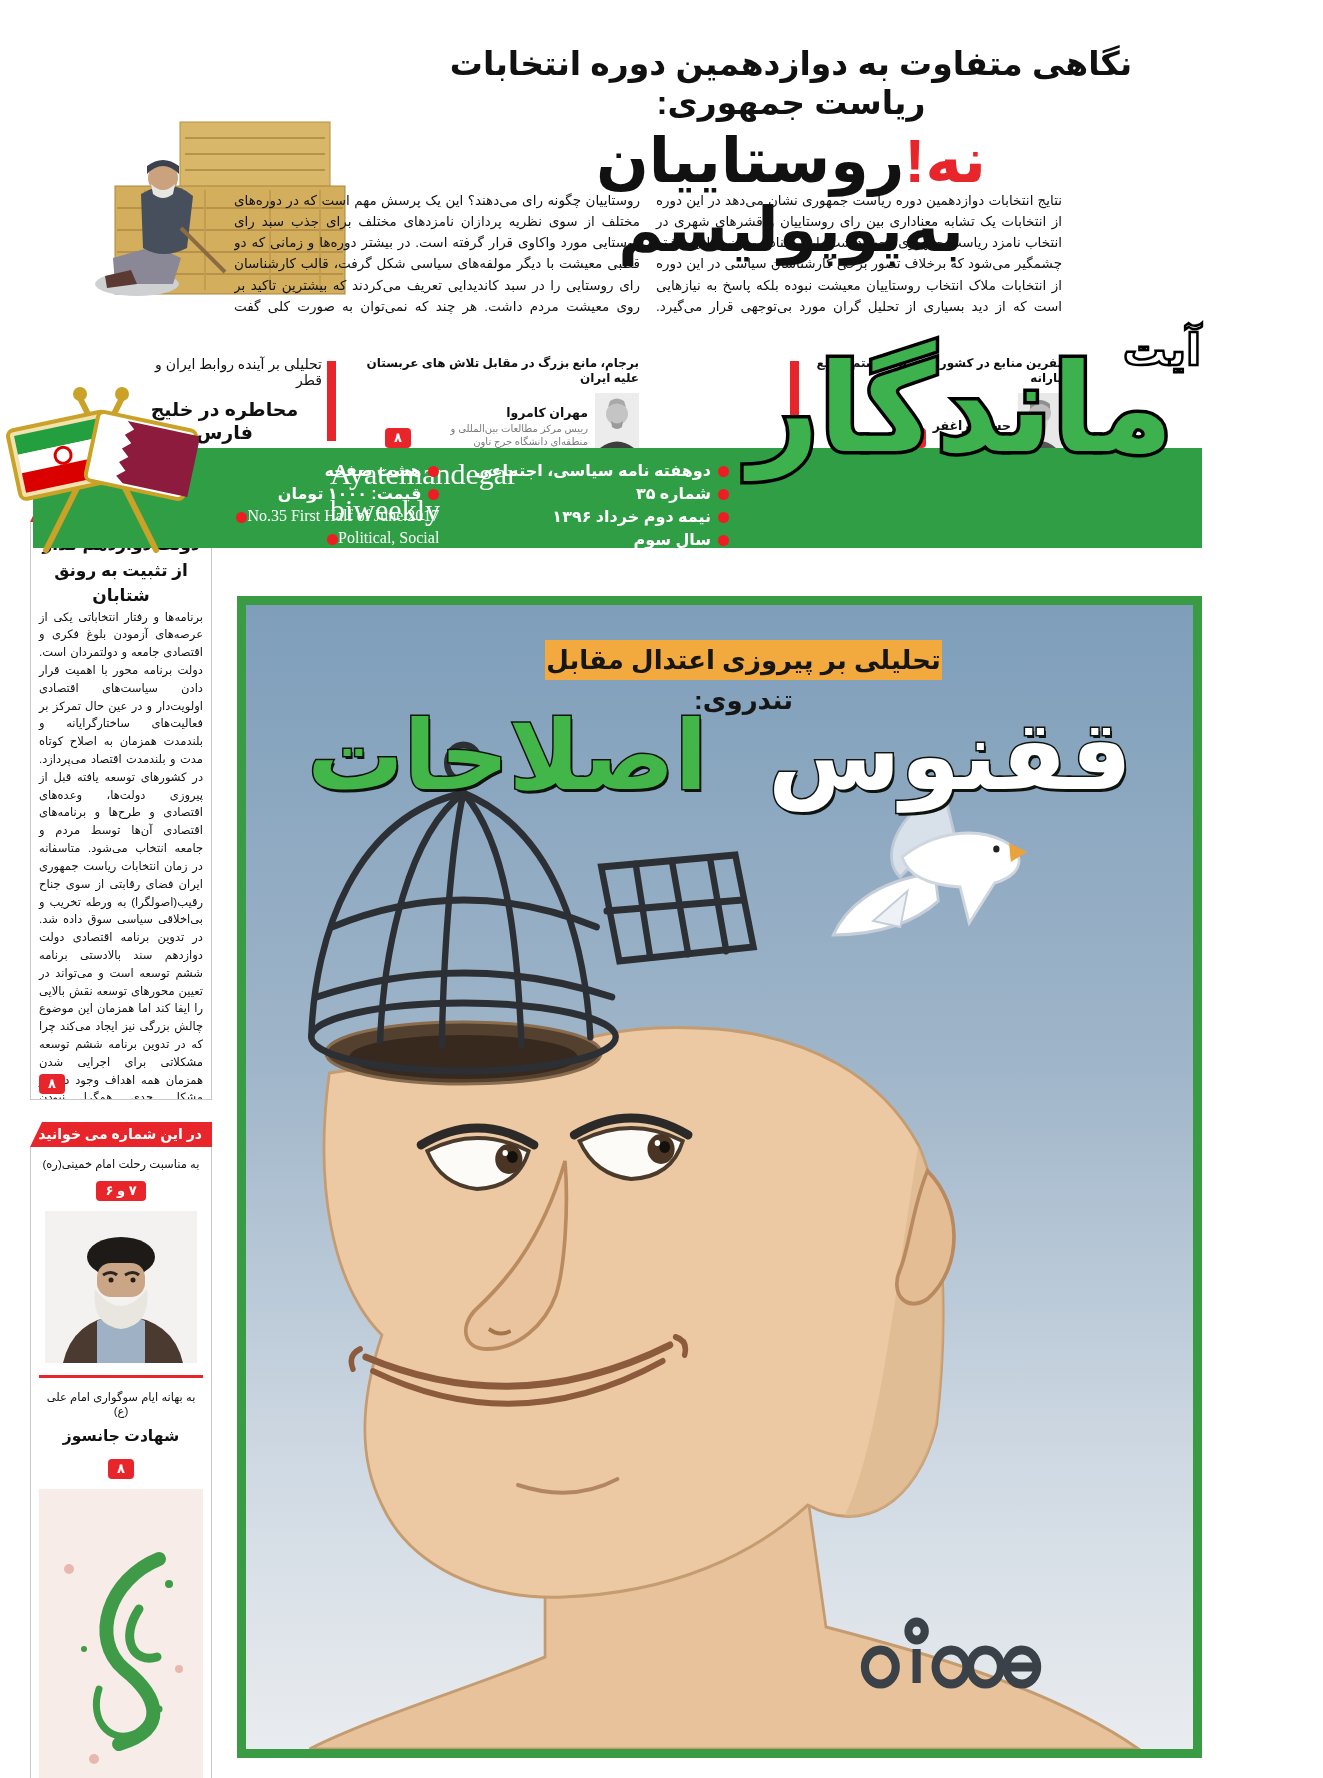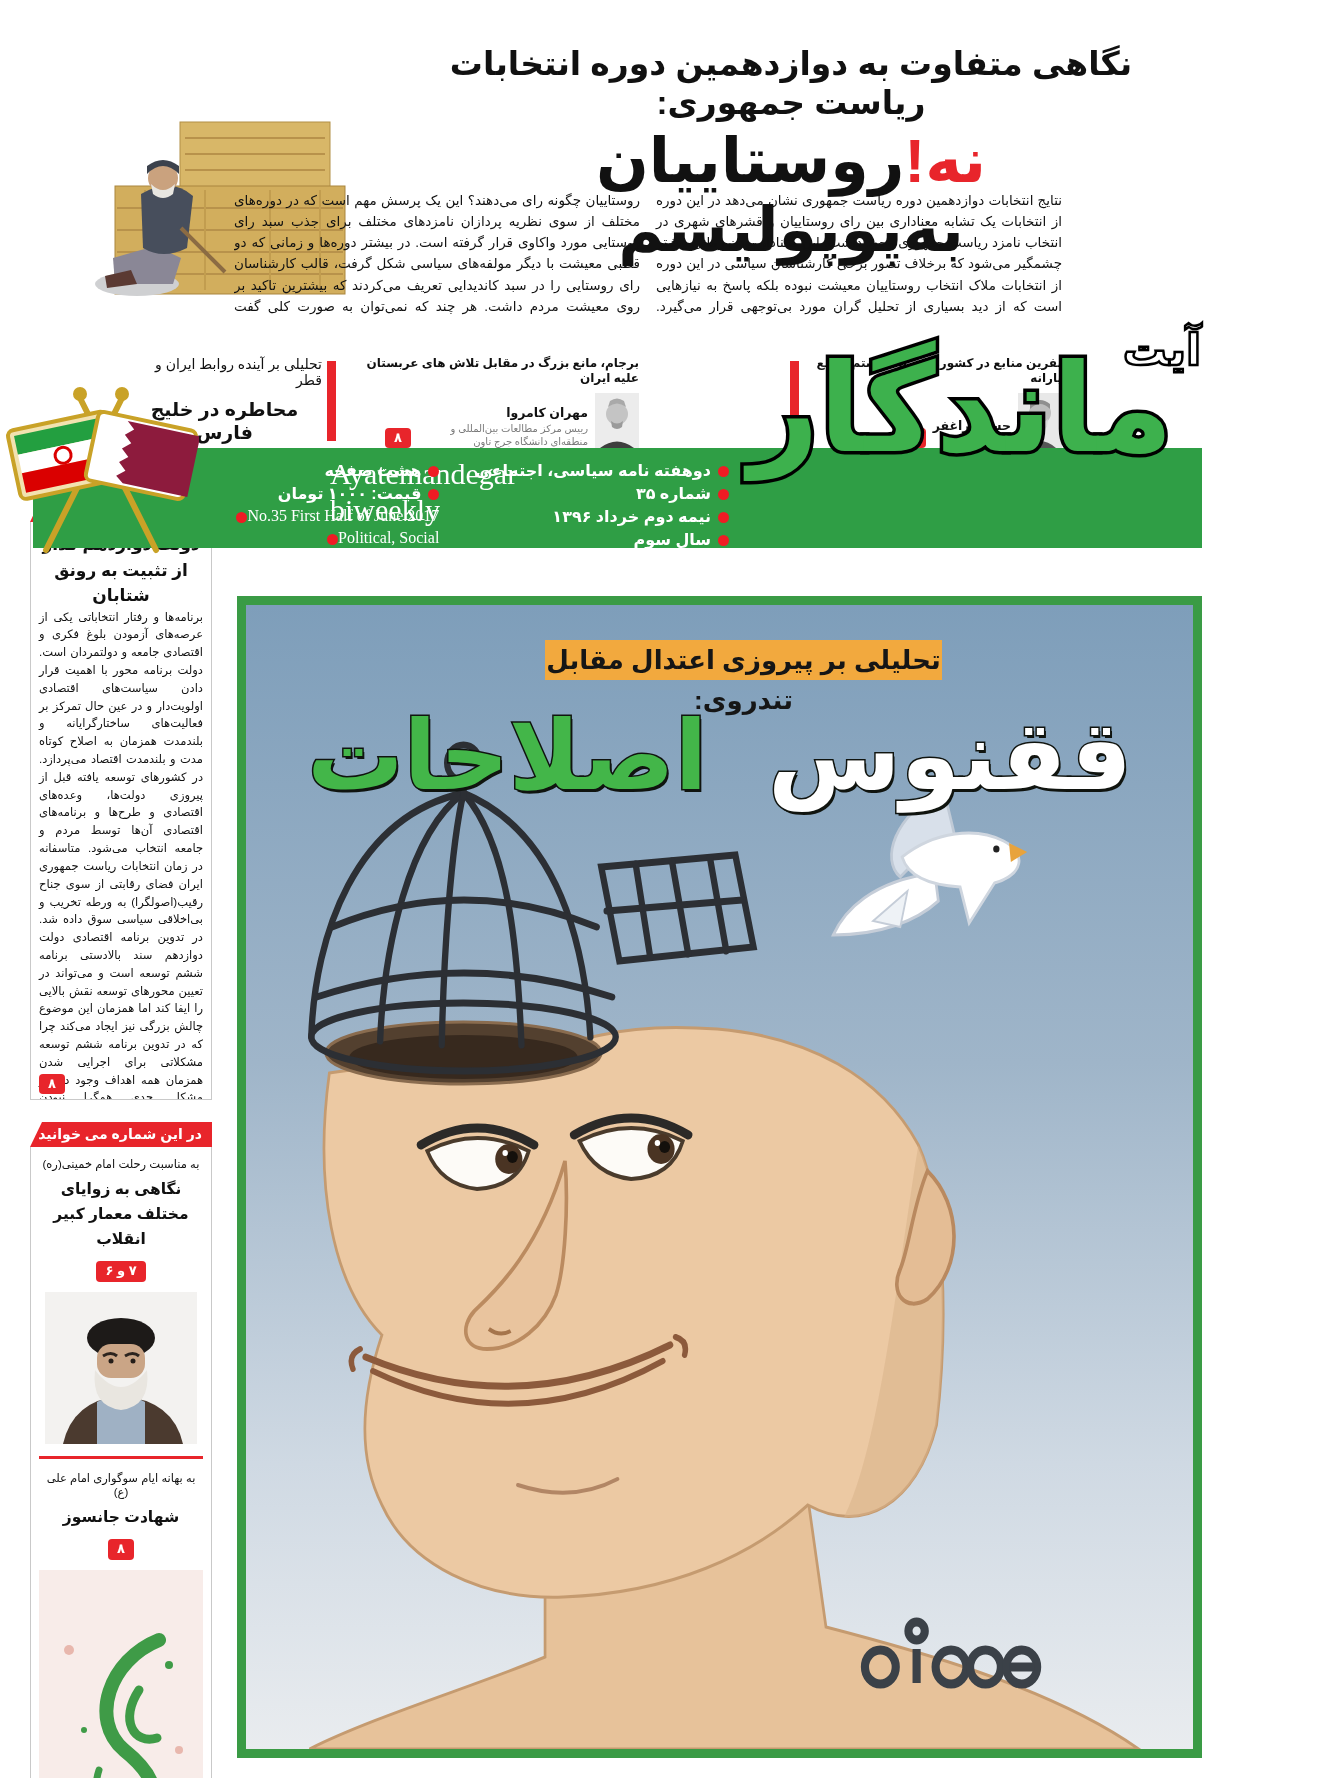--- a/index.html
+++ b/index.html
@@ -216,21 +216,20 @@
       <div class="ed-title">دولت دوازدهم گذار از تثبیت به رونق شتابان</div>
       <div class="ed-body">برنامه‌ها و رفتار انتخاباتی یکی از عرصه‌های آزمودن بلوغ فکری و اقتصادی جامعه و دولتمردان است. دولت برنامه محور با اهمیت قرار دادن سیاست‌های اقتصادی اولویت‌دار و در عین حال تمرکز بر فعالیت‌های ساختارگرایانه و بلندمدت همزمان به اصلاح کوتاه مدت و بلندمدت اقتصاد می‌پردازد. در کشورهای توسعه یافته قبل از پیروزی دولت‌ها، وعده‌های اقتصادی و طرح‌ها و برنامه‌های اقتصادی آن‌ها توسط مردم و جامعه انتخاب می‌شود. متاسفانه در زمان انتخابات ریاست جمهوری ایران فضای رقابتی از سوی جناح رقیب(اصولگرا) به ورطه تخریب و بی‌اخلاقی سیاسی سوق داده شد. در تدوین برنامه اقتصادی دولت دوازدهم سند بالادستی برنامه ششم توسعه است و می‌تواند در تعیین محورهای توسعه نقش بالایی را ایفا کند اما همزمان این موضوع چالش بزرگی نیز ایجاد می‌کند چرا که در تدوین برنامه ششم توسعه مشکلاتی برای اجرایی شدن همزمان همه اهداف وجود دارد و مشکل جدی همگرا نبودن محورهای توسعه‌ای این برنامه باید در برنامه چهار ساله دولت دوازدهم رفع شود و یک ترید آف (بده بستان) بین اهداف مثبت اقتصادی ایجاد شود به گونه‌ای که امکان و قدرت تحقق آن‌ها را ایجاد کند. یعنی نمی‌توان انتظار داشت همزمان تورم کاهش یافته و اشتغال افزایش یابد، یعنی می‌توان اشتغال را حتی شده به قیمت تورم بالاتر، به اولویت و محور توسعه‌ای تبدیل کرد. ...</div>
       <span class="badge ed-page">۸</span>
     </div>
 
     <div class="sb-gap"></div>
 
     <div class="red-head">در این شماره می خوانید</div>
     <div class="toc-box">
       <div class="toc-kicker">به مناسبت رحلت امام خمینی(ره)</div>
-      <div class="toc-title">نگاهی به زوایای مختلف معمار کبیر انقلاب</div>
       <div class="toc-badge"><span class="badge">۷ و ۶</span></div>
       <svg class="photo-kh" viewBox="0 0 152 152">
         <rect width="152" height="152" fill="#f3f2f0"></rect>
         <path d="M18 152 q10 -44 58 -48 q52 4 62 48 z" fill="#4b3a2f"></path>
         <path d="M52 110 q24 -14 48 0 l0 42 -48 0 z" fill="#9fb1c4"></path>
         <ellipse cx="76" cy="46" rx="34" ry="20" fill="#1d1a18"></ellipse>
         <rect x="52" y="52" width="48" height="34" rx="14" fill="#caa586"></rect>
         <path d="M50 78 q26 34 52 0 q4 36 -26 40 q-30 -4 -26 -40 z" fill="#e9e6e0"></path>
         <path d="M58 64 q8 -5 14 0 M80 64 q8 -5 14 0" stroke="#2c241e" stroke-width="3" fill="none"></path>
         <circle cx="66" cy="69" r="2.5" fill="#241d18"></circle>

